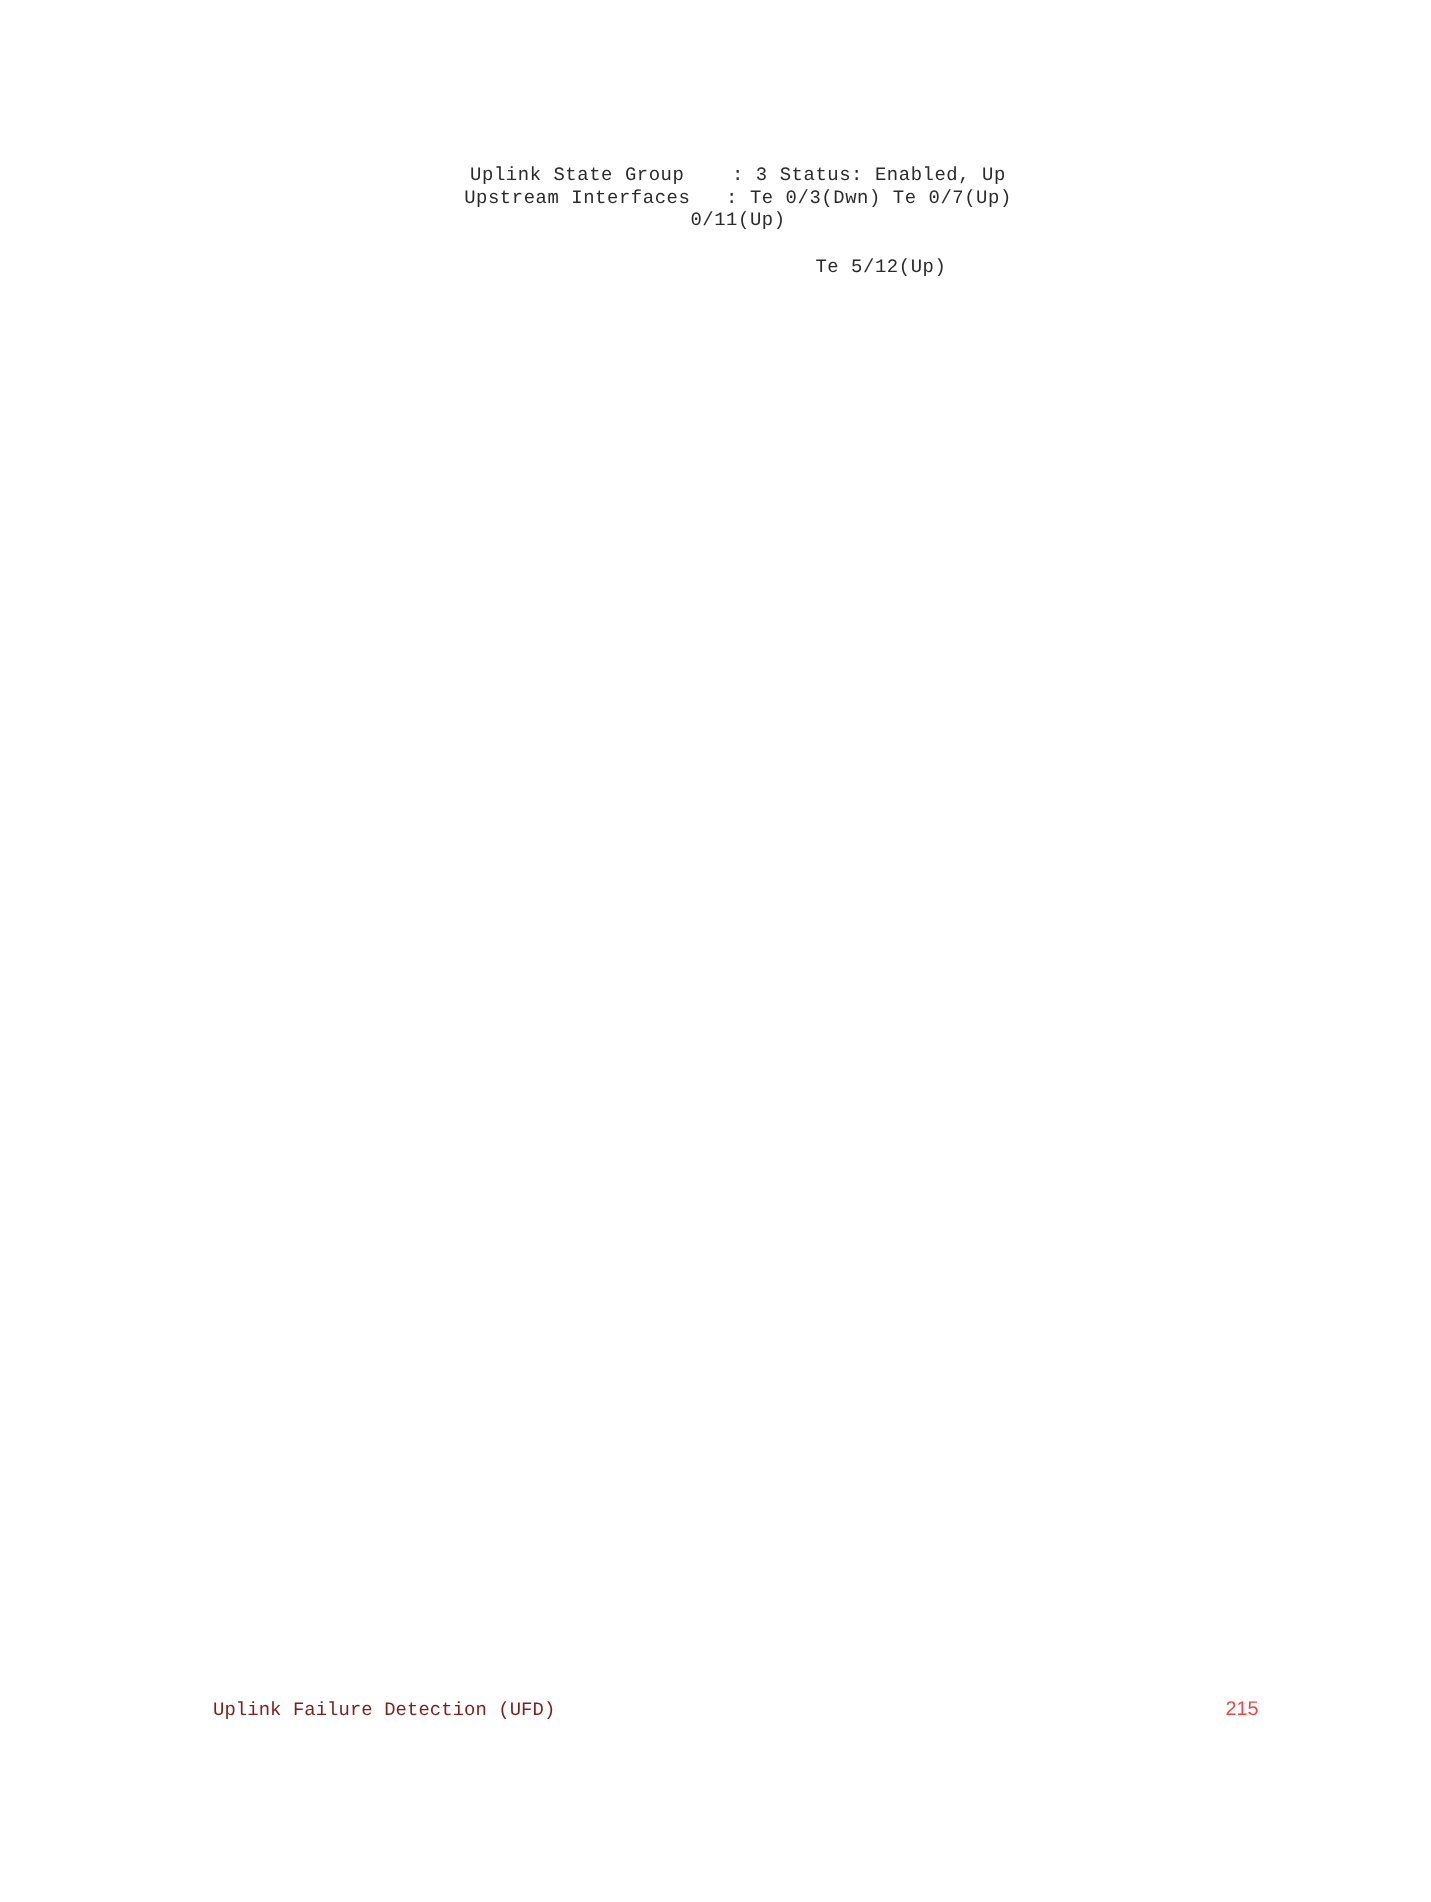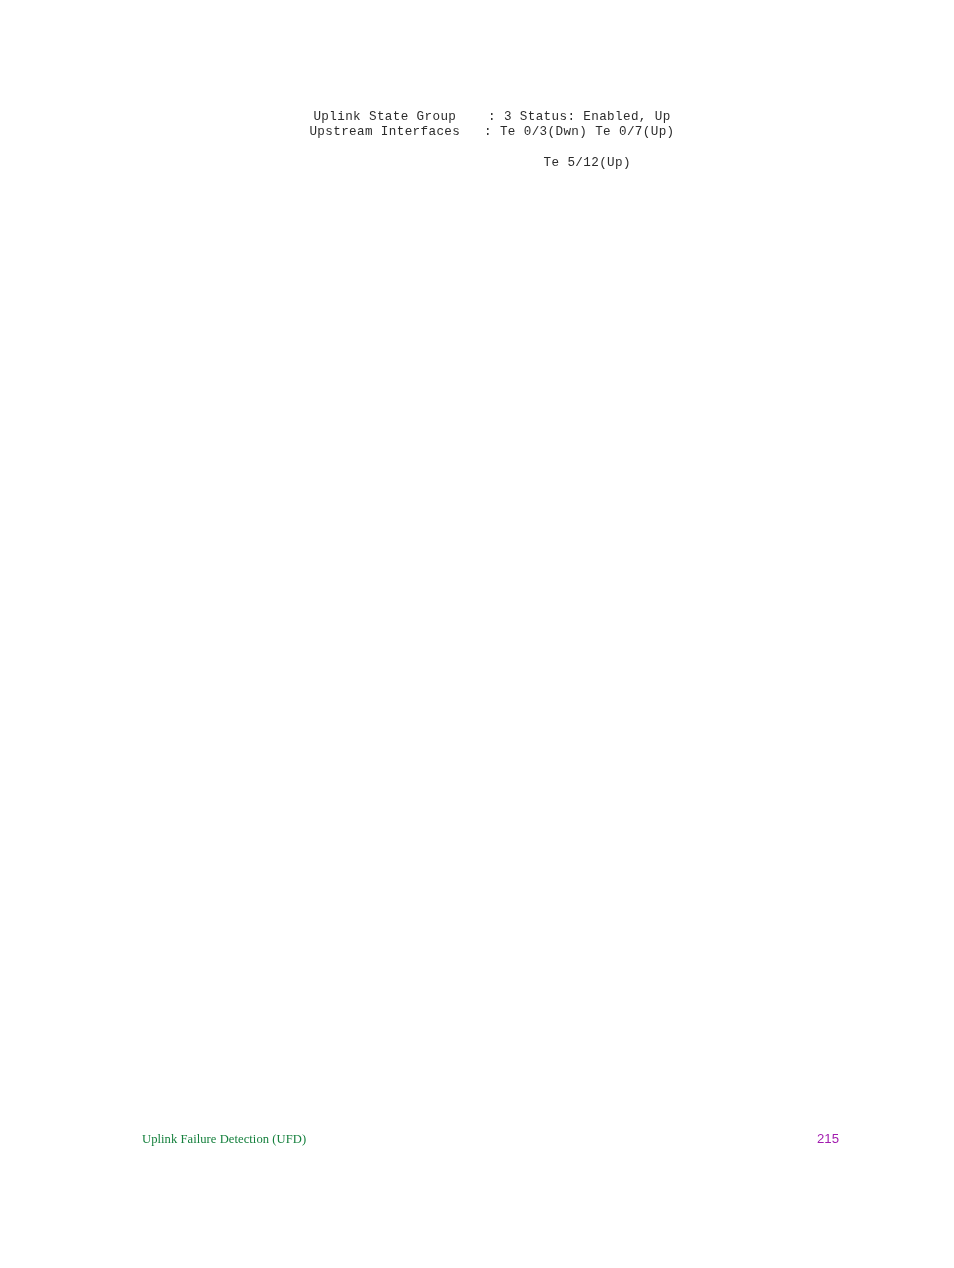--- a/index.html
+++ b/index.html
@@ -55,40 +55,41 @@
     position: absolute;
     left: 142px;
     right: 115px;
     top: 1131px;
     display: flex;
     align-items: baseline;
     justify-content: space-between;
   }
 
   .footer-title {
-    font-family: Liberation Serif, serif;
+    font-family: Liberation Mono, monospace;
     font-size: 12.6px;
-    color: #15803d;
+    color: #7f1d1d;
     letter-spacing: 0.05px;
   }
 
   .footer-pageno {
     font-family: "Liberation Sans", sans-serif;
     font-size: 13.2px;
-    color: #a21caf;
+    color: #ef4444;
   }
 </style>
 </head>
 <body>
 
 <div class="page">
 
   <div class="cli-block">
     <div class="cli-line">Uplink State Group    : 3 Status: Enabled, Up</div>
     <div class="cli-line">Upstream Interfaces   : Te 0/3(Dwn) Te 0/7(Up)</div>
+    <div class="cli-line">0/11(Up)</div>
     <div class="cli-spacer"></div>
     <div class="cli-line indented">                        Te 5/12(Up)</div>
   </div>
 
   <div class="footer">
     <div class="footer-title">Uplink Failure Detection (UFD)</div>
     <div class="footer-pageno">215</div>
   </div>
 
 </div>

